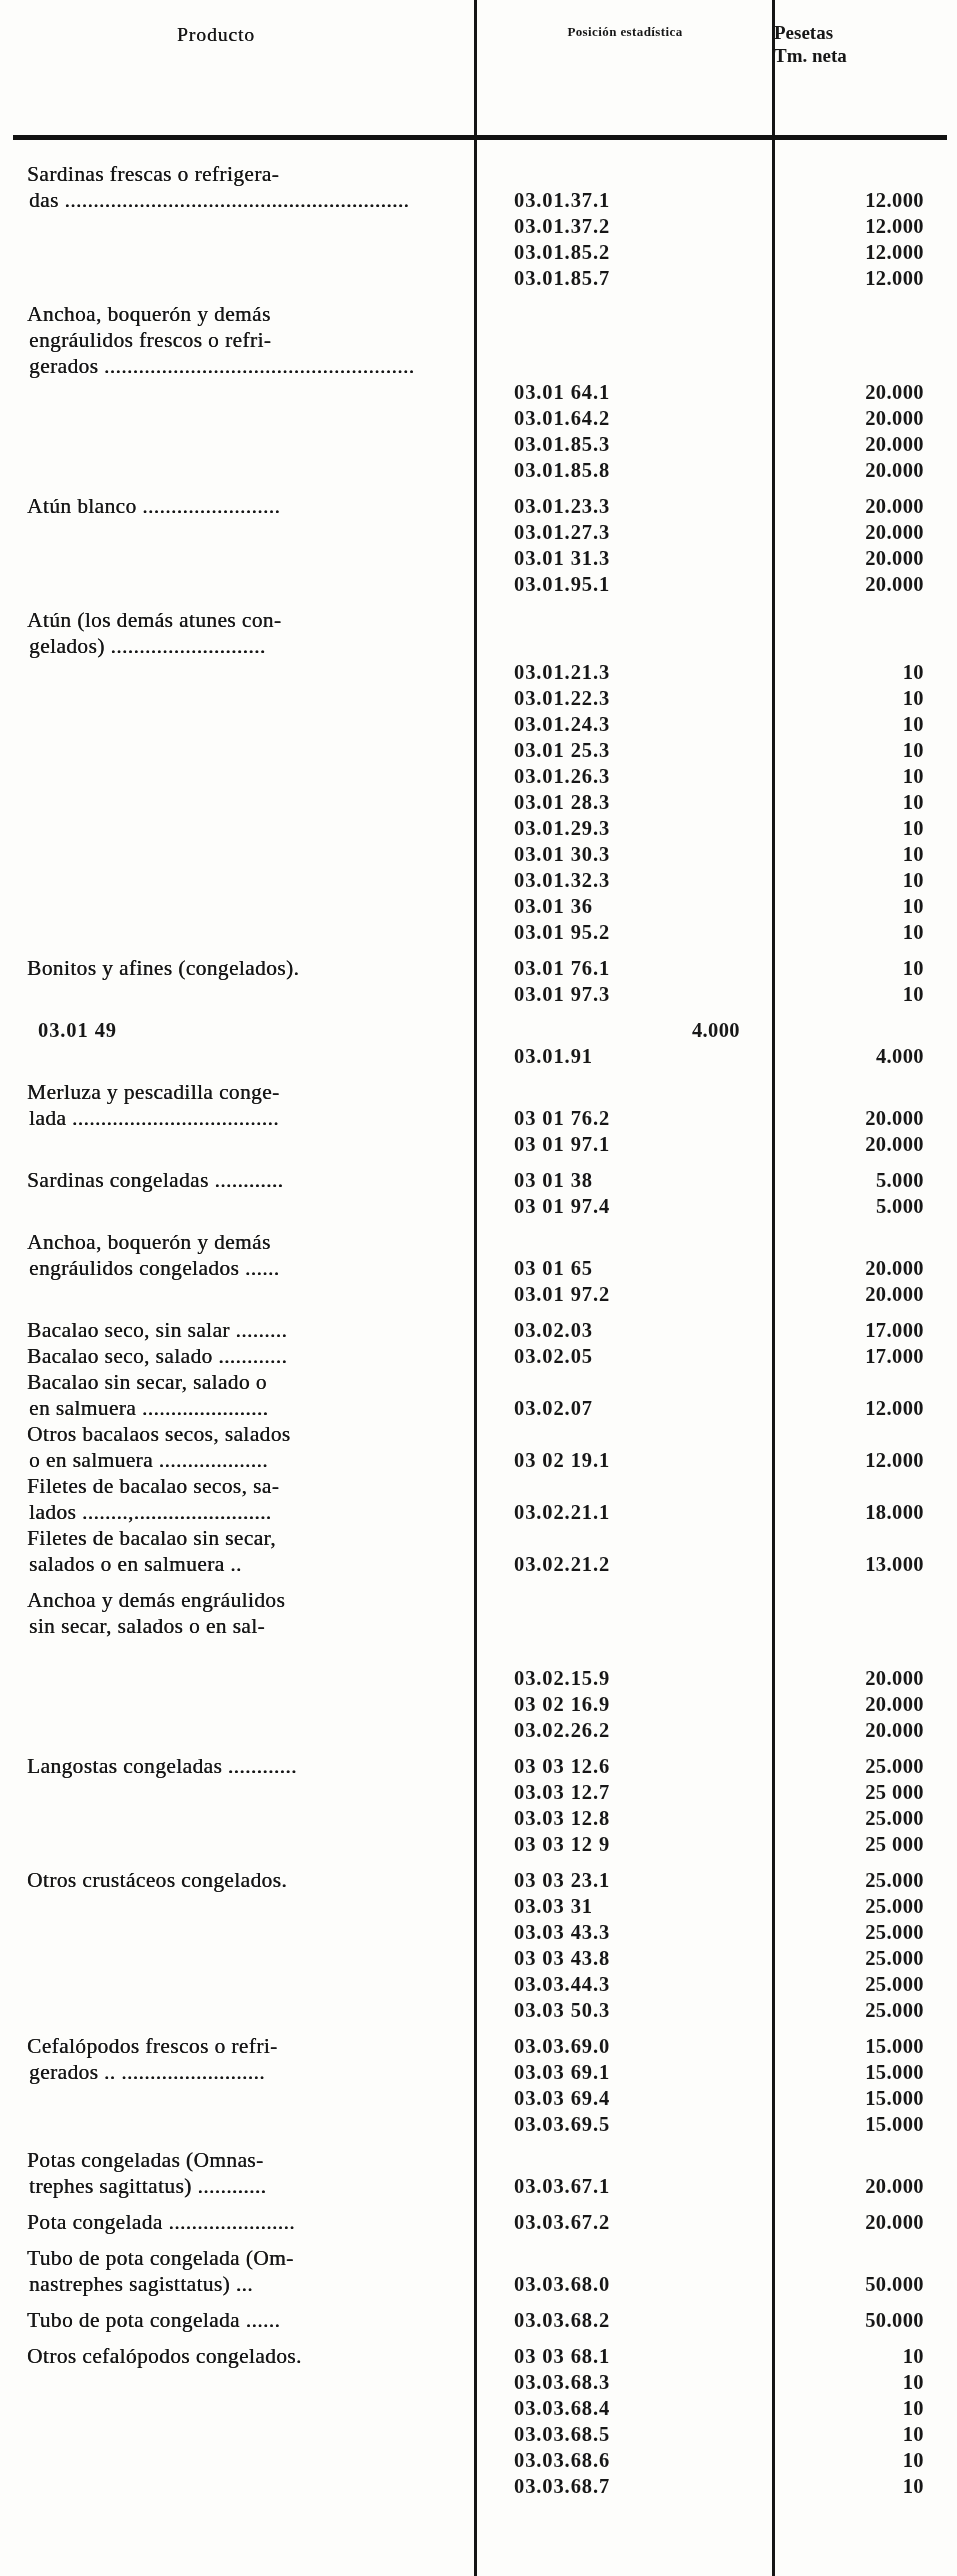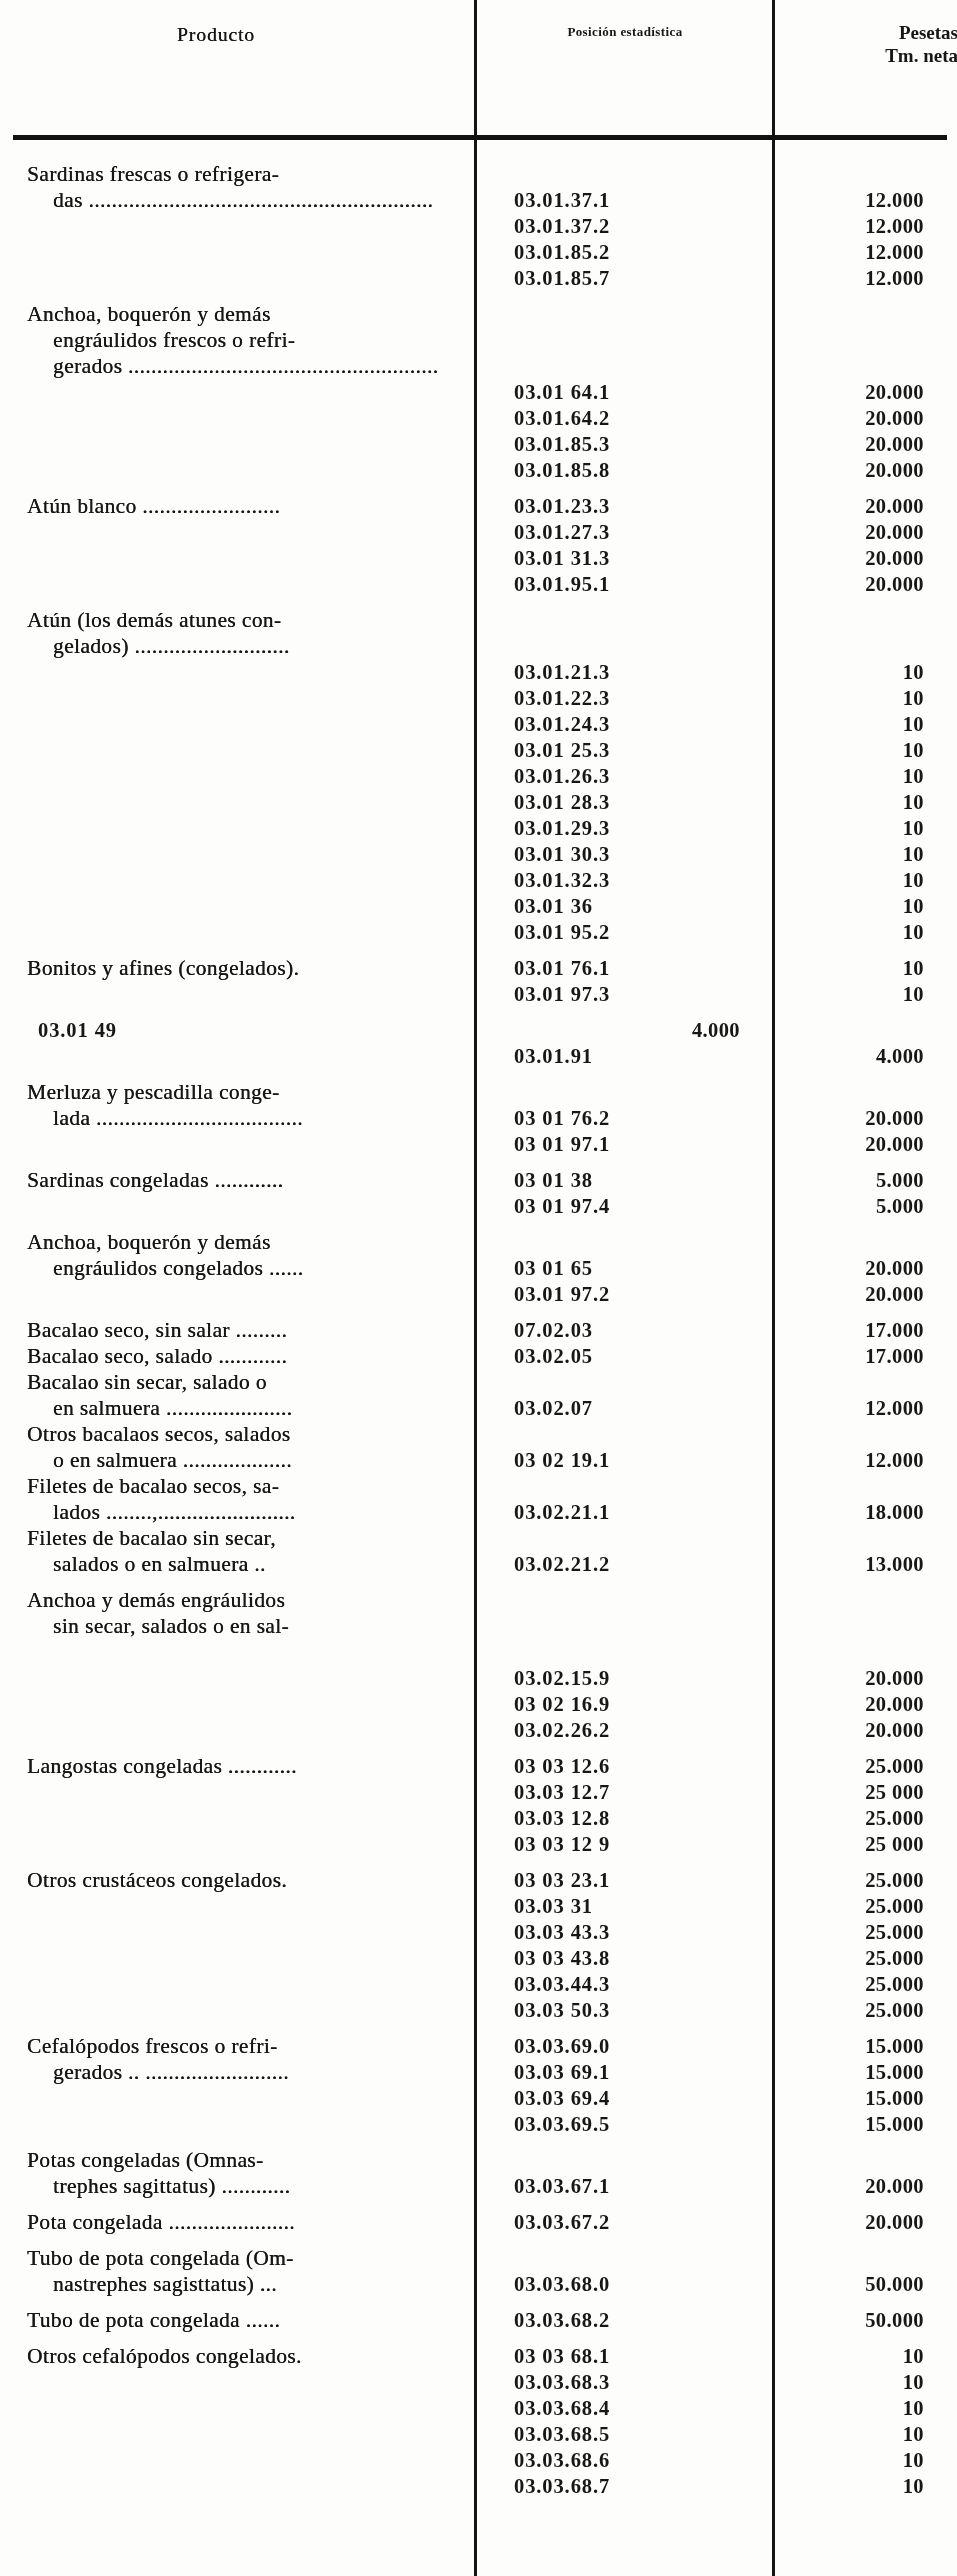--- a/index.html
+++ b/index.html
@@ -30,36 +30,36 @@
     position: absolute; left: 0; top: 3.4px; width: 432px;
     text-align: center; font-size: 19.6px; letter-spacing: 0.9px;
     text-shadow: 0.3px 0 0 currentColor;
   }
   .h-position {
     position: absolute; left: 476px; top: 3.4px; width: 298px;
     text-align: center; font-size: 13px; font-weight: 700; letter-spacing: 0.4px;
   }
   .h-pesetas {
     position: absolute; left: 774px; top: 0; width: 184px;
-    text-align: right; font-size: 19px; font-weight: 700; line-height: 23px;
+    text-align: left; font-size: 19px; font-weight: 700; line-height: 23px;
   }
   .tbody { position: absolute; top: 161px; left: 0; width: 957px; }
   .group { margin-top: 10px; }
   .group:first-child, .group.tight { margin-top: 0; }
   .row {
     display: grid; grid-template-columns: 476px 298px 184px;
     height: 26px; line-height: 26px;
   }
   .c-prod {
     padding-left: 27px; padding-right: 8.5px;
     font-size: 21.4px; letter-spacing: 0.4px;
     white-space: nowrap; overflow: hidden;
     text-shadow: 0.3px 0 0 currentColor;
   }
-  .c-prod.cont { padding-left: 53px; }
+  .c-prod.cont { padding-left: 29px; }
   .c-code {
     padding-left: 38px; font-size: 20.5px; font-weight: 700;
     letter-spacing: 0.9px; white-space: nowrap; overflow: hidden;
   }
   .c-val {
     text-align: right; padding-right: 34px;
     font-size: 20.5px; font-weight: 700; letter-spacing: 0.4px;
     white-space: nowrap;
   }
 </style>
@@ -301,21 +301,21 @@
         </div>
         <div class="row">
           <div class="c-prod cont"></div>
           <div class="c-code">03.01 97.2</div>
           <div class="c-val">20.000</div>
         </div>
       </div>
       <div class="group">
         <div class="row">
           <div class="c-prod">Bacalao seco, sin salar .........</div>
-          <div class="c-code">07.02.03</div>
+          <div class="c-code">03.02.03</div>
           <div class="c-val">17.000</div>
         </div>
       </div>
       <div class="group tight">
         <div class="row">
           <div class="c-prod">Bacalao seco, salado ............</div>
           <div class="c-code">03.02.05</div>
           <div class="c-val">17.000</div>
         </div>
       </div>

